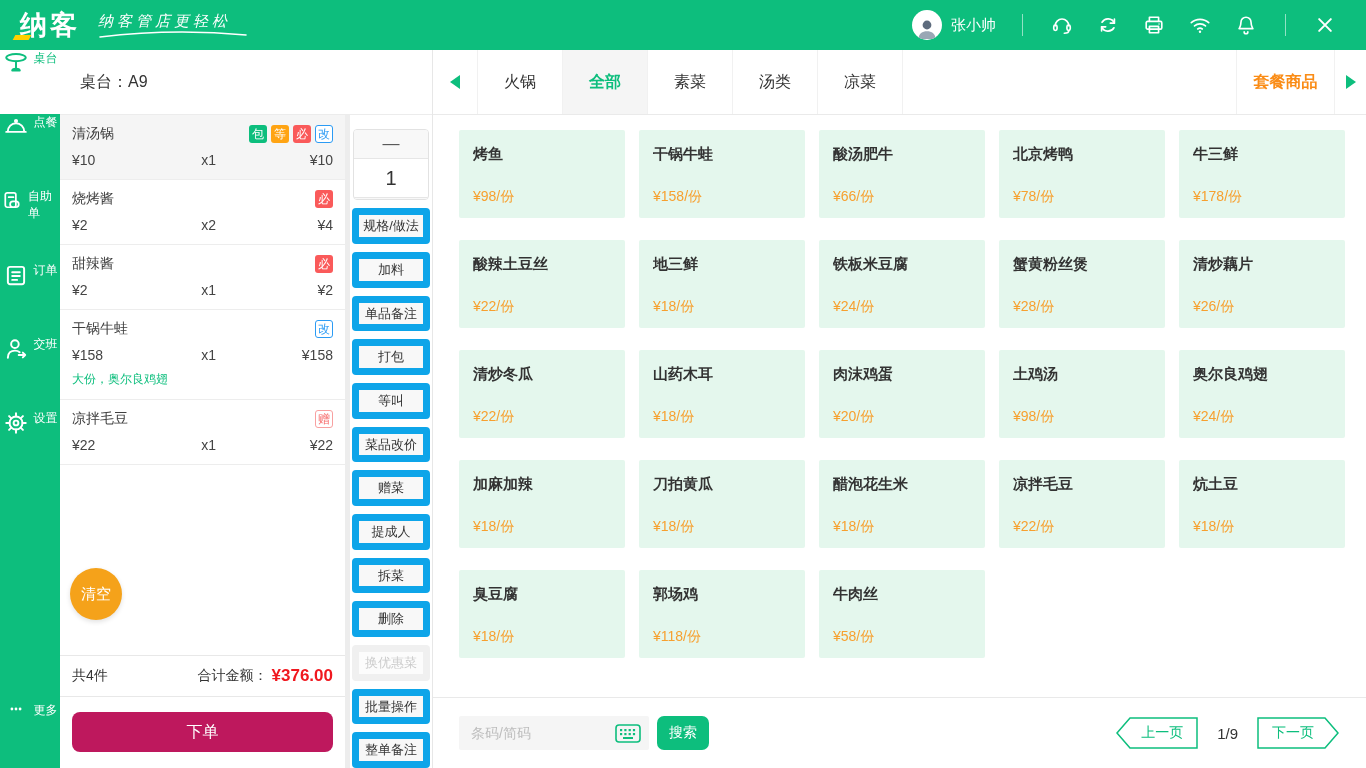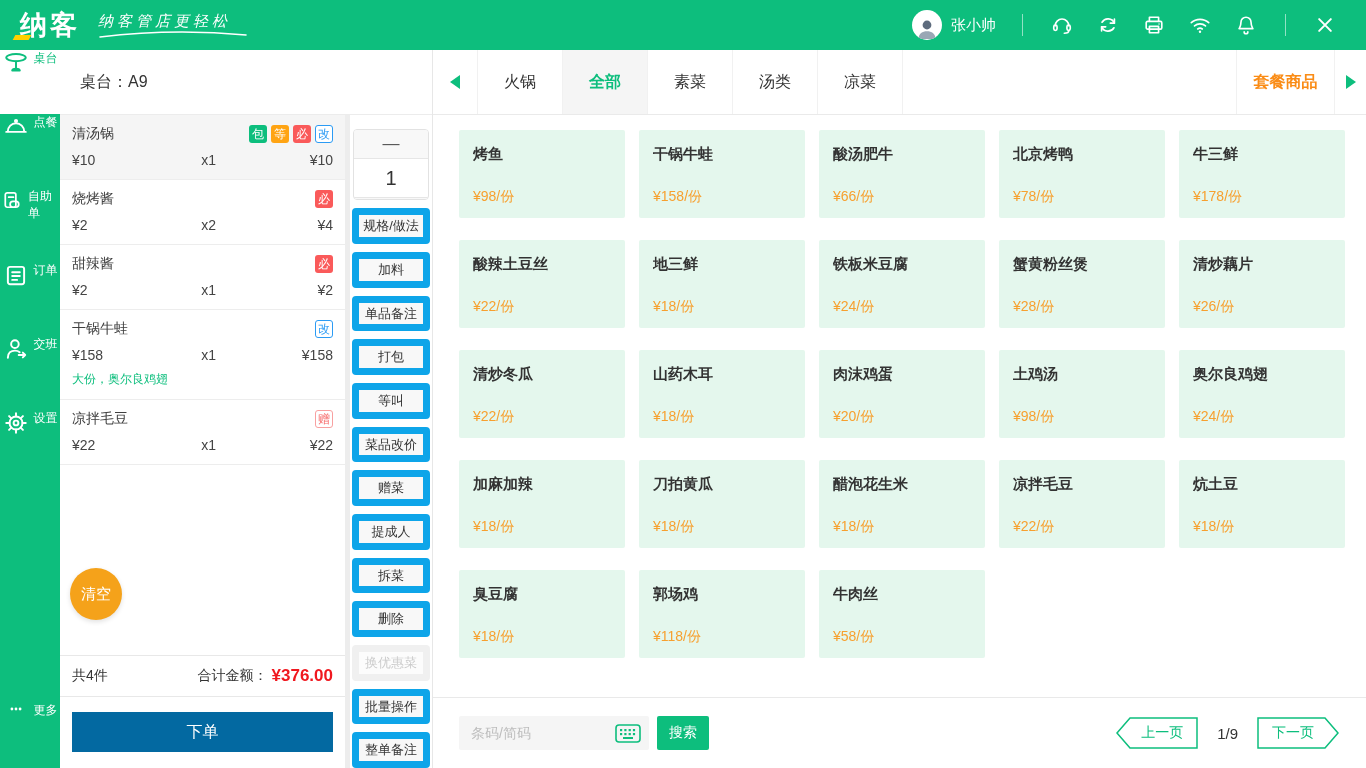--- a/index.html
+++ b/index.html
@@ -59,21 +59,21 @@
   .onote { margin-top:8px; font-size:12px; color:#0dbe7d; }
   .clear-btn { position:absolute; left:10px; top:453px; width:52px; height:52px; border-radius:50%;
     background:#f5a21a; color:#fff; font-size:15px; display:flex; align-items:center;
     justify-content:center; cursor:pointer; box-shadow:0 2px 5px rgba(0,0,0,.12); }
   .panel-totals { position:absolute; left:0; right:0; top:540px; height:42px;
     border-top:1px solid #e8e8e8; border-bottom:1px solid #e8e8e8; display:flex;
     align-items:center; justify-content:space-between; padding:0 12px; font-size:14px; }
   .total-right { display:flex; align-items:center; gap:4px; }
   .total-value { color:#f0181f; font-weight:bold; font-size:17px; }
   .submit-btn { position:absolute; left:12px; right:12px; top:597px; height:40px;
-    background:#0369a1; border-radius:0; color:#fff; font-size:16px; display:flex;
+    background:#be185d; border-radius:8px; color:#fff; font-size:16px; display:flex;
     align-items:center; justify-content:center; cursor:pointer; }
   
   .actions-col { position:absolute; left:350px; top:115px; width:82px; bottom:0;
     background:#fff; display:flex; flex-direction:column; align-items:center; z-index:2; }
   .stepper { margin-top:14px; width:76px; border:1px solid #e2e2e2; border-radius:4px;
     overflow:hidden; background:#fff; }
   .step-btn { height:28px; background:#f8f8f8; display:flex; align-items:center;
     justify-content:center; font-size:17px; color:#555; cursor:pointer; }
   .step-qty { height:40px; display:flex; align-items:center; justify-content:center;
     font-size:20px; color:#333; border-top:1px solid #e6e6e6; border-bottom:1px solid #e6e6e6; }
@@ -106,21 +106,21 @@
   .card-price { position:absolute; left:14px; bottom:12px; font-size:14px; color:#f7a02f; }
   .main-footer { position:absolute; left:0; right:0; bottom:0; height:71px;
     border-top:1px solid #e9e9e9; display:flex; align-items:center; padding:0 26px; background:#fff; }
   .search-box { position:relative; width:190px; height:34px; }
   .search-input { width:100%; height:100%; background:#f5f5f5; border:none; outline:none;
     border-radius:2px; padding:0 38px 0 12px; font-size:14px; color:#333;
     font-family:"Liberation Sans","DejaVu Sans",sans-serif; }
   .search-input::placeholder { color:#bdbdbd; }
   .kbd-ico { position:absolute; right:8px; top:8px; cursor:pointer; }
   .search-btn { width:52px; height:34px; margin-left:8px; background:#0dbe7d; color:#fff;
-    font-size:14px; border:none; border-radius:2px; display:flex; align-items:center;
+    font-size:14px; border:none; border-radius:7px; display:flex; align-items:center;
     justify-content:center; cursor:pointer; }
   .pager { margin-left:auto; display:flex; align-items:center; }
   .page-btn { position:relative; width:84px; height:34px; cursor:pointer; }
   .page-btn svg { position:absolute; inset:0; }
   .page-btn span { position:absolute; inset:0; display:flex; align-items:center;
     justify-content:center; color:#0dbe7d; font-size:14px; }
   .page-btn.prev span { padding-left:10px; } .page-btn.next span { padding-right:10px; }
   .page-ind { margin:0 18px; font-size:15px; color:#333; }
   svg.line { fill:none; stroke:currentColor; stroke-width:1.8; stroke-linecap:round; stroke-linejoin:round; }
 </style>

